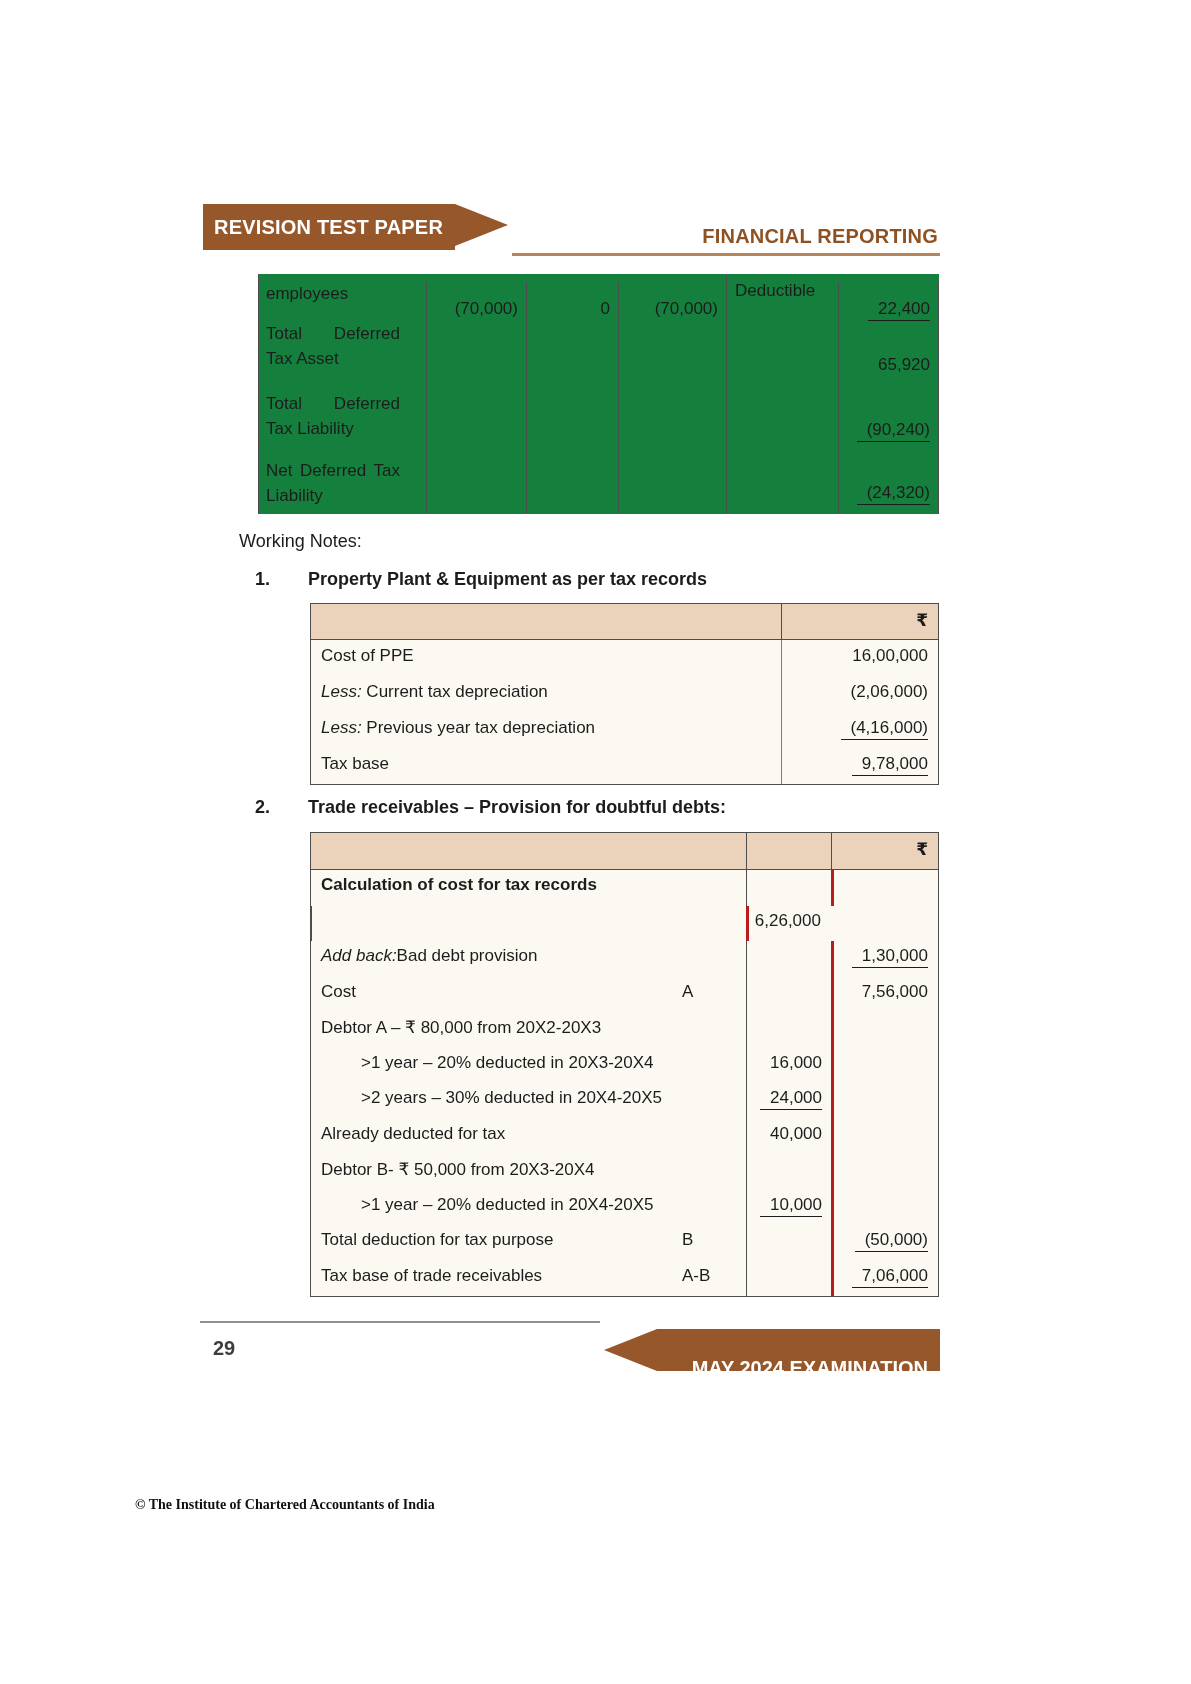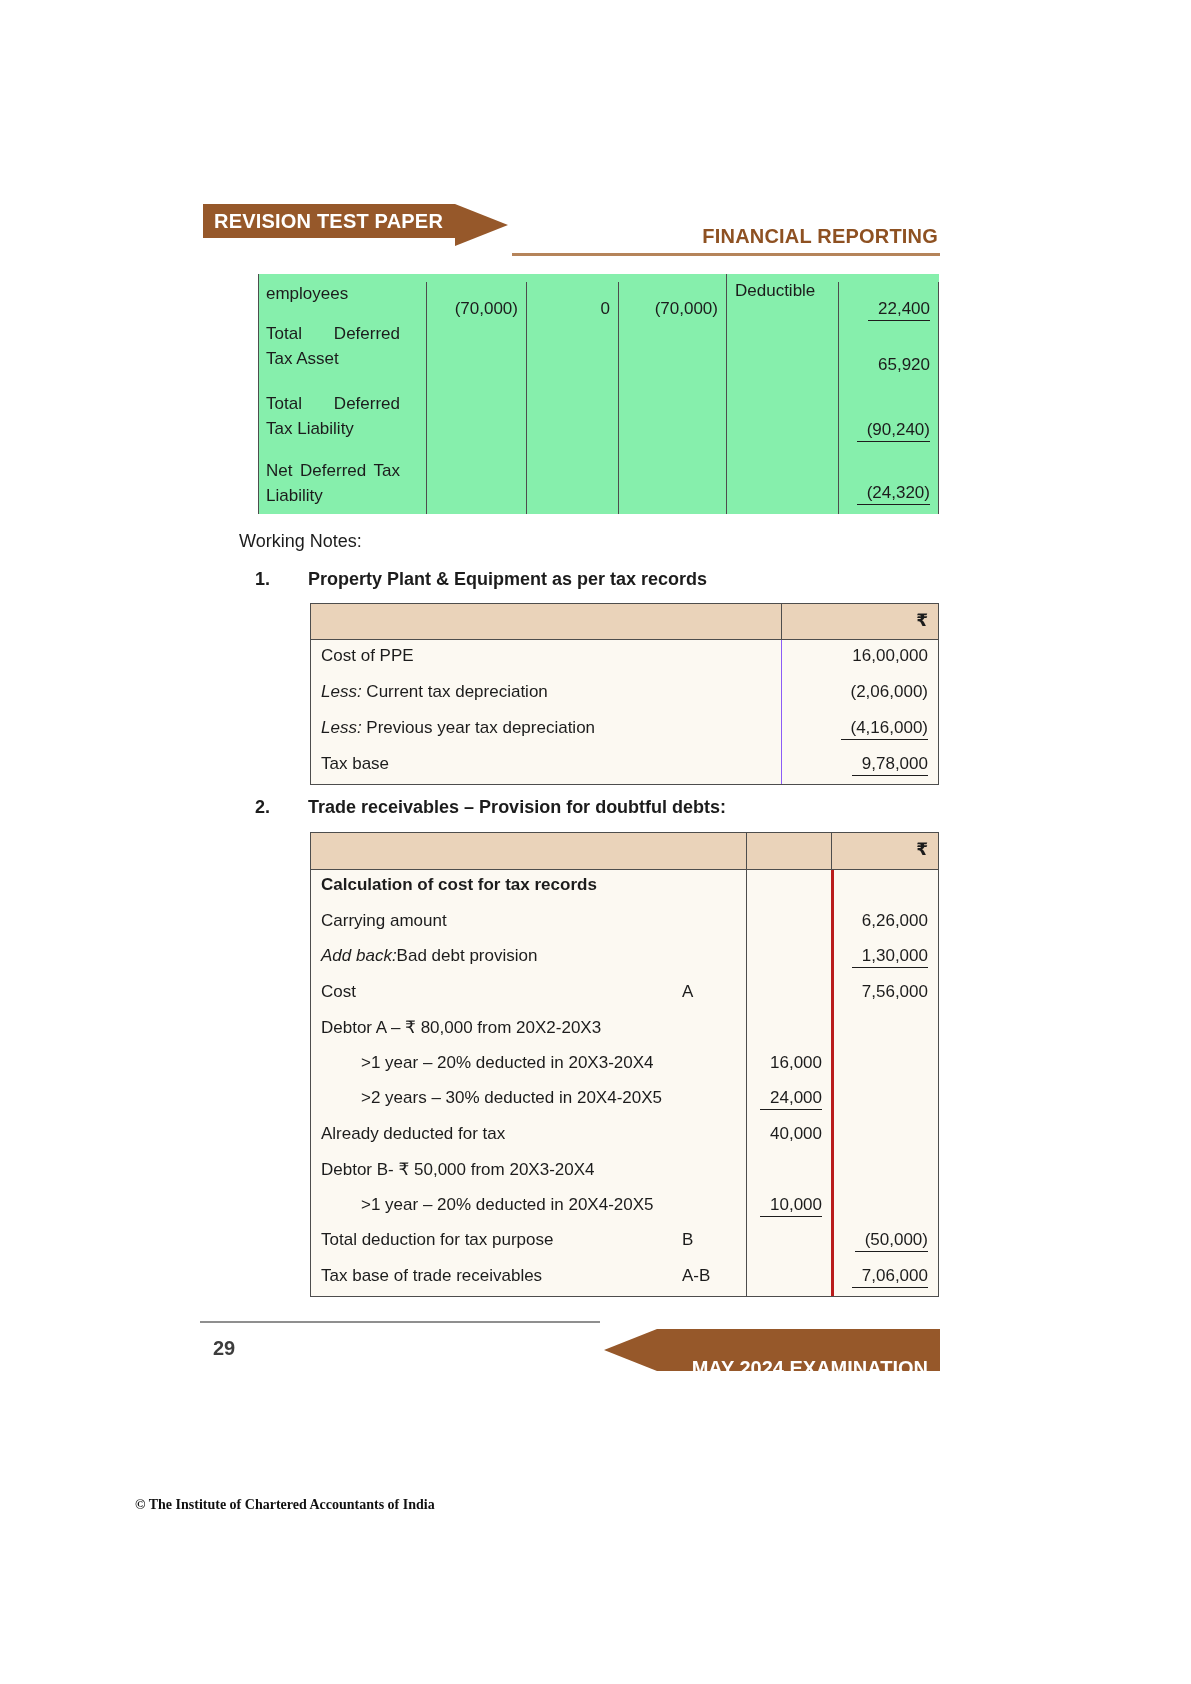--- a/index.html
+++ b/index.html
@@ -6,34 +6,34 @@
   html,body { background:#ffffff; }
   .page {
     position:relative; width:1191px; height:1684px; margin:0 auto;
     background:#ffffff; overflow:hidden;
     font-family:"Liberation Sans","DejaVu Sans",sans-serif;
     color:#1c1c1c;
   }
 
   
   .hdr-banner{
-    position:absolute; left:203px; top:204px; width:252px; height:34px;
+    position:absolute; left:203px; top:204px; width:252px; height:46px;
     background:#96582a; display:flex; align-items:center; z-index:2;
   }
   .hdr-banner::after{
     content:""; position:absolute; left:100%; top:0;
     border-top:21px solid transparent; border-bottom:21px solid transparent;
     border-left:53px solid #96582a;
   }
   .hdr-banner-text{ color:#ffffff; font-weight:bold; font-size:20px; padding-left:11px; letter-spacing:.2px; white-space:nowrap; }
   .hdr-line{ position:absolute; left:512px; top:253px; width:428px; height:3px; background:#b5845a; }
   .hdr-title{ position:absolute; top:225px; right:253px; font-size:20px; font-weight:bold; color:#8e5122; letter-spacing:.2px; }
 
   
-  .tt{ position:absolute; left:258px; top:274px; width:681px; font-size:17px; background:#86efac; }
+  .tt{ position:absolute; left:258px; top:274px; width:681px; font-size:17px; background:#15803d; }
   .tt-row{ display:grid; grid-template-columns:168px 100px 92px 108px 112px 101px; }
   .tt-row > div{ border-left:1px solid #4d4d4d; }
   .tt-row > div:last-child{ border-right:1px solid #4d4d4d; }
   .tt-r0{ height:40px; }
   .tt-r1{ height:70px; }
   .tt-r2{ height:67px; }
   .tt-r3{ height:63px; }
   .tt-label{ padding:7px 26px 0 7px; text-align:justify; line-height:25px; }
   .tt-num{ text-align:right; padding:17px 8px 0 4px;margin-top:8px; }
   .tt-text{ padding:7px 4px 0 8px; }
@@ -185,23 +185,20 @@
 
     <div class="t2-row">
       <div class="t2-desc">
           <span class="bold">Calculation of cost for tax records</span>
         </div>
       <div class="t2-mid"></div>
       <div class="t2-amt"></div>
     </div>
 
     <div class="t2-row">
-      <div class="t2-desc">
-          <span>Carrying amount</span>
-        </div>
       <div class="t2-mid"></div>
       <div class="t2-amt">6,26,000</div>
     </div>
 
     <div class="t2-row">
       <div class="t2-desc">
           <span class="it">Add back:</span>
           <span> Bad debt provision</span>
         </div>
       <div class="t2-mid"></div>

